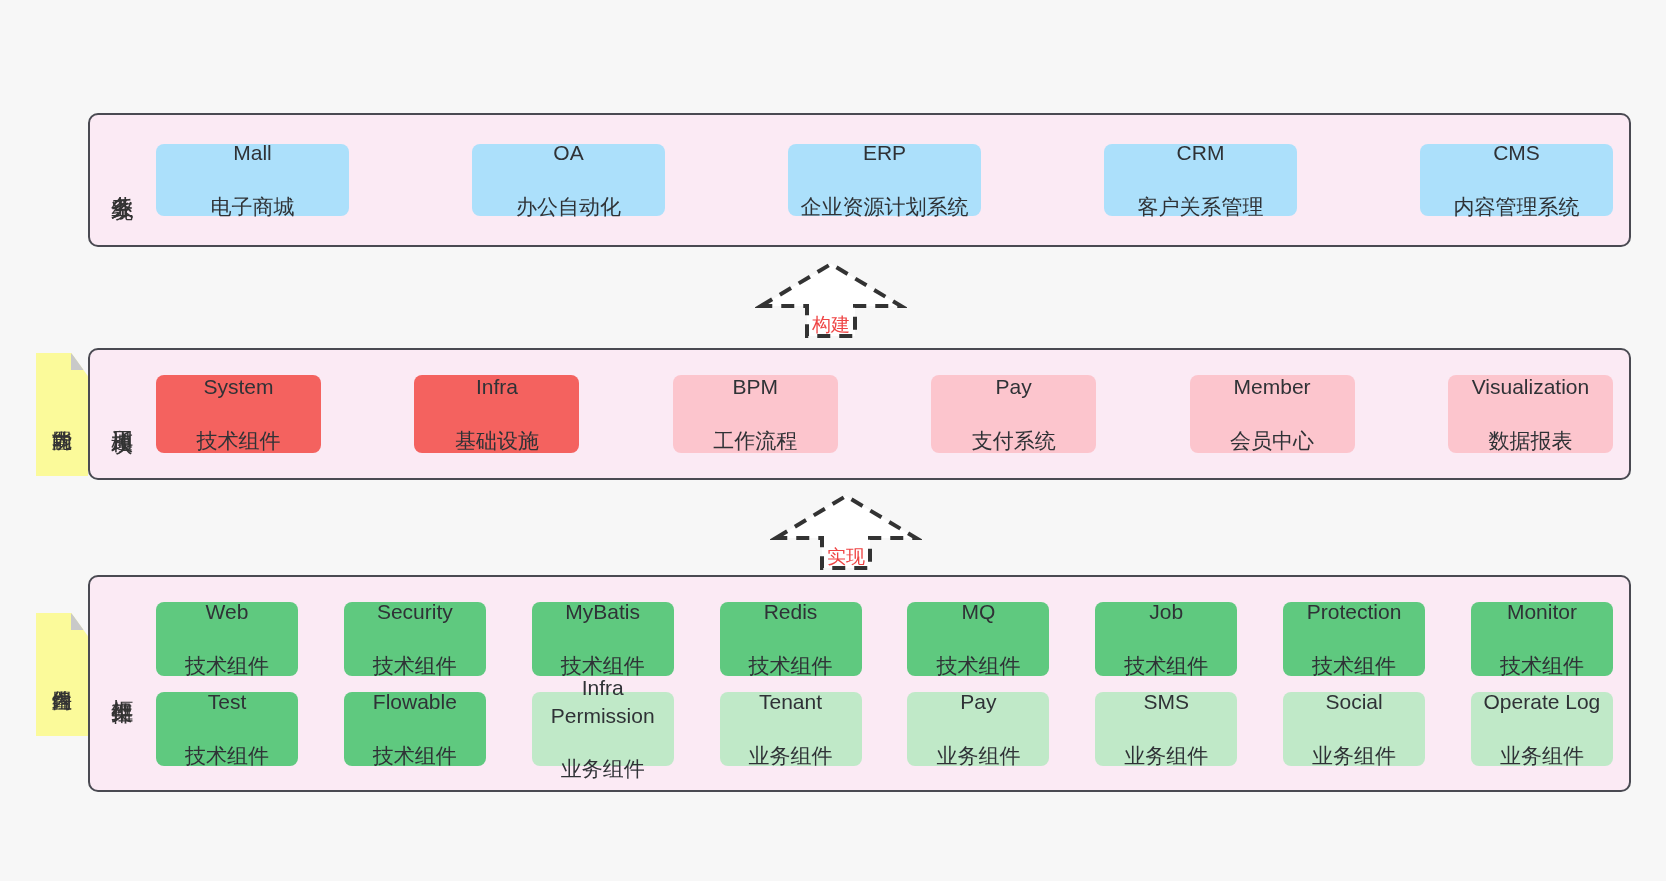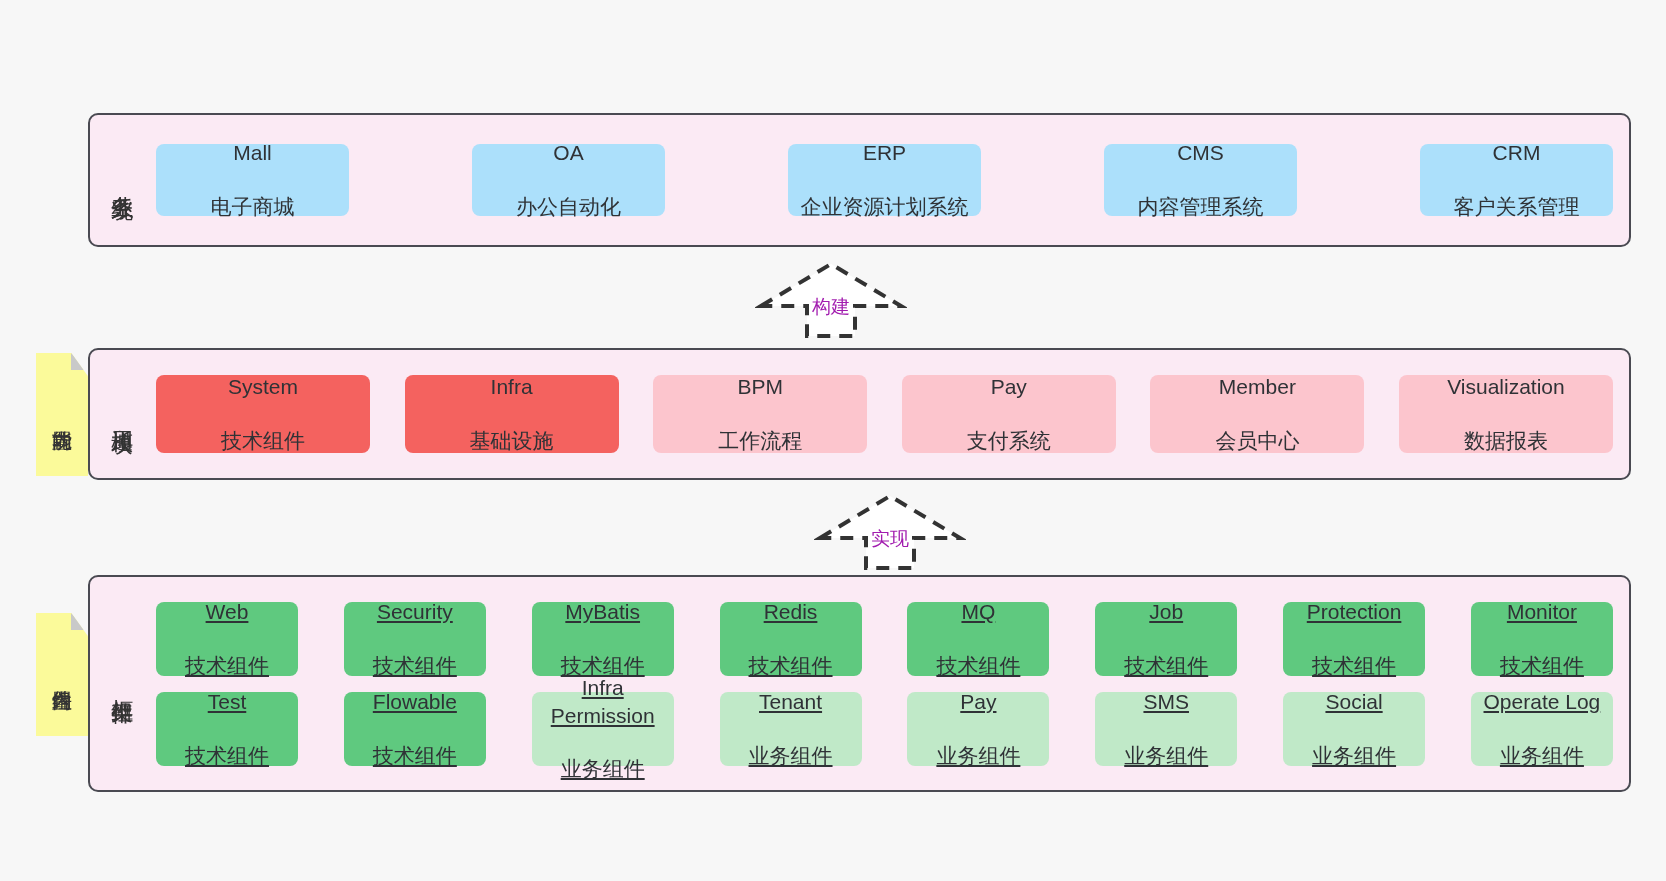--- a/index.html
+++ b/index.html
@@ -88,24 +88,24 @@
   .c-red        { background: #f4625f; }
   .c-pink       { background: #fcc5cd; }
   .c-green      { background: #5fc97f; }
   .c-lightgreen { background: #c0e9c8; }
 
   
   #layer-business { left: 88px;  top: 113px; width: 1543px; height: 134px; }
   #layer-business .node { width: 193px; height: 72px; }
 
   #layer-modules  { left: 88px;  top: 348px; width: 1543px; height: 132px; }
-  #layer-modules .node { width: 214px; height: 78px; }
+  #layer-modules .node { width: 165px; height: 78px; }
 
   #layer-framework{ left: 88px;  top: 575px; width: 1543px; height: 217px; }
-  #layer-framework .node { width: 142px; height: 74px; text-decoration: underline; }
+  #layer-framework .node { width: 142px; height: 74px; }
 
   
   .side-tab {
     position: absolute;
     width: 52px;
     background: #fbfa9a;
     display: flex;
     align-items: center;
     justify-content: center;
     font-size: 20px;
@@ -131,26 +131,27 @@
   
   .arrow-wrap {
     position: absolute;
   }
   .arrow-label {
     position: absolute;
     left: 0;
     width: 100%;
     text-align: center;
     font-size: 19px;
-    color: #a21caf;
+    color: #ef4444;
     pointer-events: none;
+    margin-top: 18px;
   }
   #arrow-build { left: 755px; top: 258px; width: 152px; height: 82px; }
   #arrow-build .arrow-label { top: 36px; }
-  #arrow-impl  { left: 814px; top: 490px; width: 152px; height: 82px; text-decoration: underline; }
+  #arrow-impl  { left: 770px; top: 490px; width: 152px; height: 82px; text-decoration: underline; }
   #arrow-impl  .arrow-label { top: 36px; }
 </style>
 </head>
 <body>
 
 <div id="canvas">
 
   <div class="layer" id="layer-business">
     <div class="layer-title">业务系统</div>
     <div class="layer-body">
@@ -161,26 +162,26 @@
         </div>
         <div class="node c-blue">
           <span class="t1">OA</span>
           <span class="t2">办公自动化</span>
         </div>
         <div class="node c-blue">
           <span class="t1">ERP</span>
           <span class="t2">企业资源计划系统</span>
         </div>
         <div class="node c-blue">
+          <span class="t1">CRM</span>
+          <span class="t2">客户关系管理</span>
+        </div>
+        <div class="node c-blue">
           <span class="t1">CMS</span>
           <span class="t2">内容管理系统</span>
-        </div>
-        <div class="node c-blue">
-          <span class="t1">CRM</span>
-          <span class="t2">客户关系管理</span>
         </div>
       </div>
     </div>
   </div>
 
   <div class="arrow-wrap" id="arrow-build">
     <svg width="152" height="82" viewBox="0 0 152 82">
       <path d="M6 48 L76 6 L146 48 L100 48 L100 78 L52 78 L52 48 Z" fill="#ffffff" stroke="#333333" stroke-width="4" stroke-dasharray="13 9" stroke-linejoin="miter"></path>
     </svg>
     <div class="arrow-label">构建</div>

